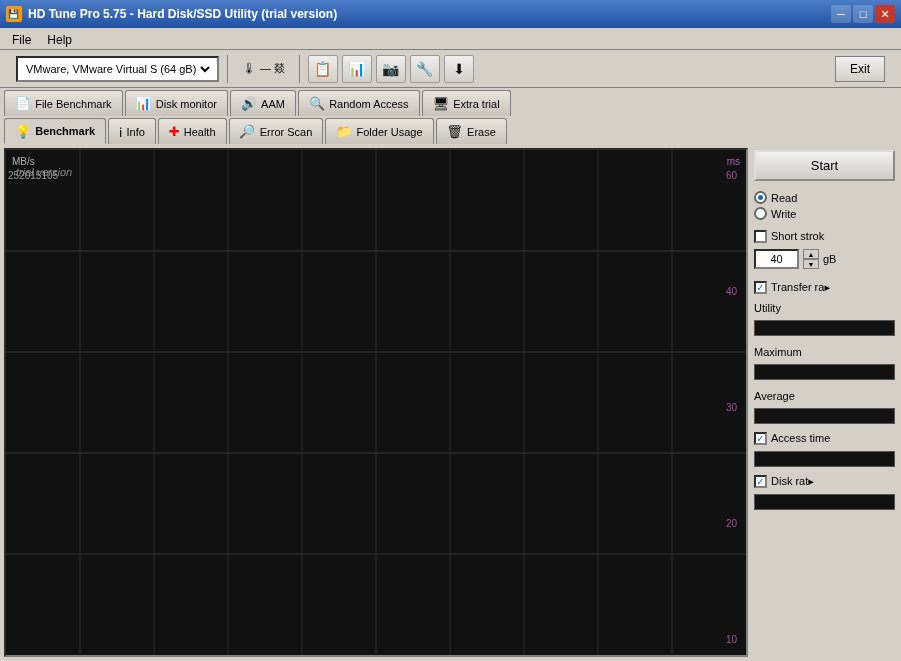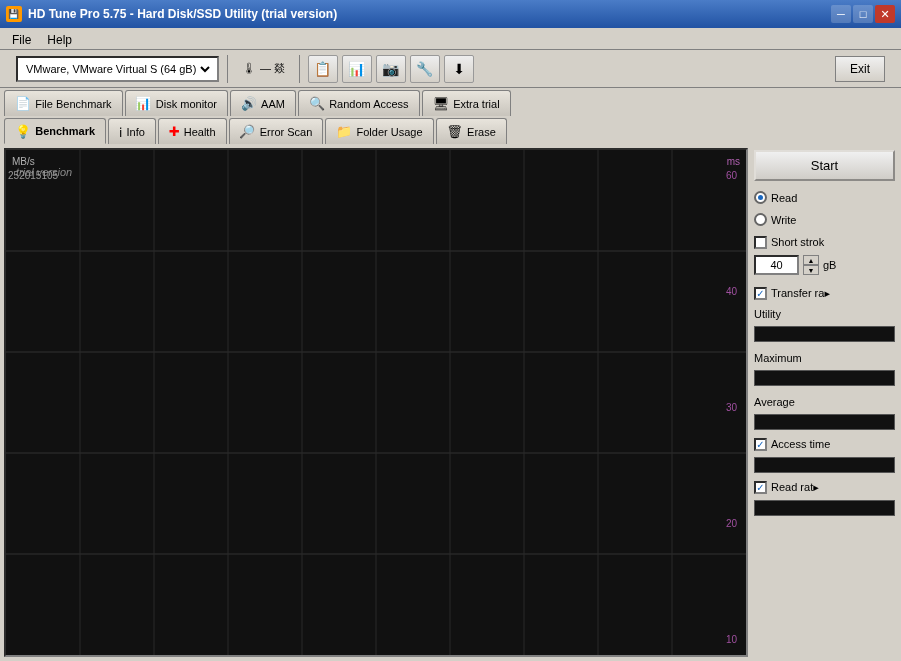--- a/index.html
+++ b/index.html
@@ -187,21 +187,21 @@
       padding: 6px;
       background: linear-gradient(to bottom, #f0f0f0, #d0cdc8);
       border: 2px outset #e0ddd8;
       cursor: pointer;
       font-size: 13px;
       font-weight: normal;
       text-align: center;
       margin-bottom: 4px;
     }
 
-    .radio-group { display: flex; flex-direction: column; gap: 9px; margin-bottom: 4px; }
+    .radio-group { display: flex; flex-direction: column; gap: 3px; margin-bottom: 4px; }
     .radio-item { display: flex; align-items: center; gap: 4px; font-size: 11px; cursor: pointer; }
     .radio-circle {
       width: 13px; height: 13px;
       border-radius: 50%;
       border: 2px solid #666;
       background: white;
       display: flex; align-items: center; justify-content: center;
     }
     .radio-circle.selected::after {
       content: '';
@@ -419,17 +419,17 @@
     <div class="data-bar"></div>
 
     <label class="checkbox-item">
       <div class="cb-box">✓</div>
       <span>Access time</span>
     </label>
     <div class="data-bar"></div>
 
     <label class="checkbox-item">
       <div class="cb-box">✓</div>
-      <span>Read rat▸</span>
+      <span>Disk rat▸</span>
     </label>
     <div class="data-bar"></div>
   </div>
 </div>
 
 </body></html>

